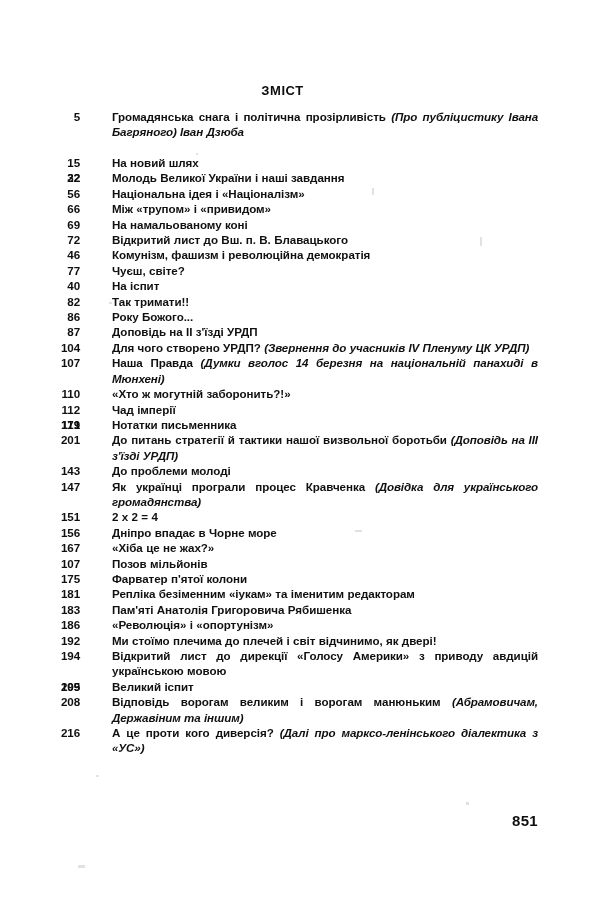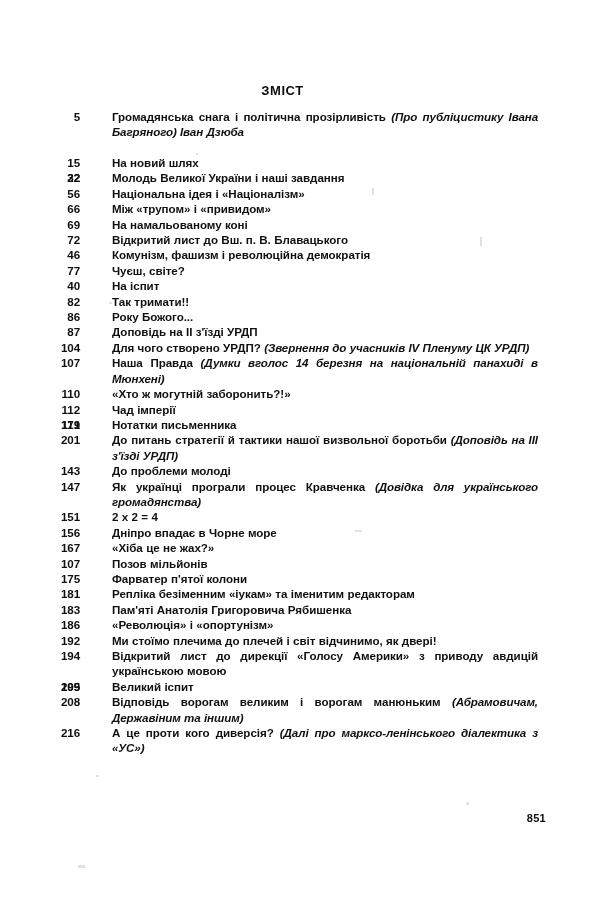--- a/index.html
+++ b/index.html
@@ -91,24 +91,24 @@
   }
 
   
   .toc-row.gap-after {
     margin-bottom: 15.2px;
   }
 
   .folio {
     position: absolute;
     top: 812px;
-    left: 8px;
+    left: 0;
     width: 538px;
     text-align: right;
-    font-size: 11px;
+    font-size: 15px;
     font-weight: bold;
     color: #0f0f0f;
     letter-spacing: .3px;
   }
 </style>
 </head>
 <body>
 
 <div class="page">
 

